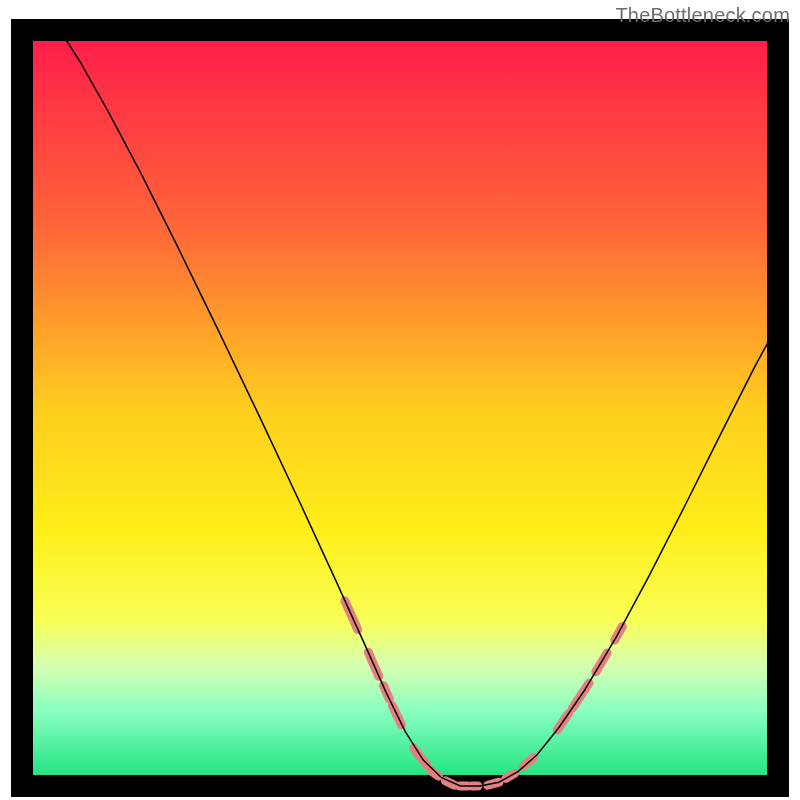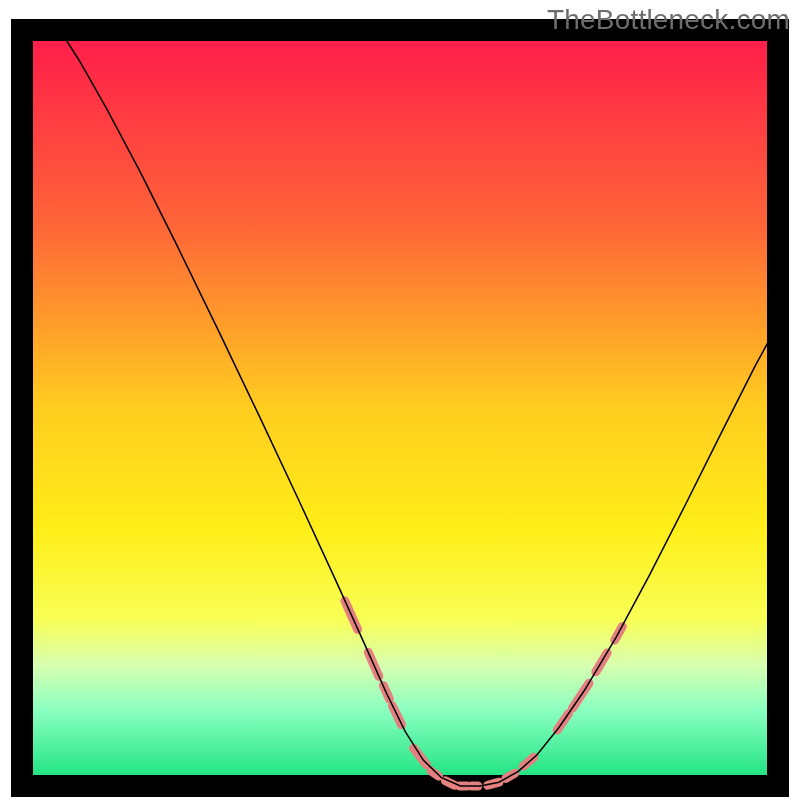--- a/index.html
+++ b/index.html
@@ -18,21 +18,21 @@
   }
   svg {
     position: absolute;
     top: 0;
     left: 0;
   }
   .watermark {
     position: absolute;
     top: 4px;
     right: 10px;
-    font-size: 28px;
+    font-size: 20px;
     font-weight: 500;
     color: #6d6d6d;
     letter-spacing: 0.2px;
     user-select: none;
   }
 </style>
 </head>
 <body>
 
 <div class="stage">

